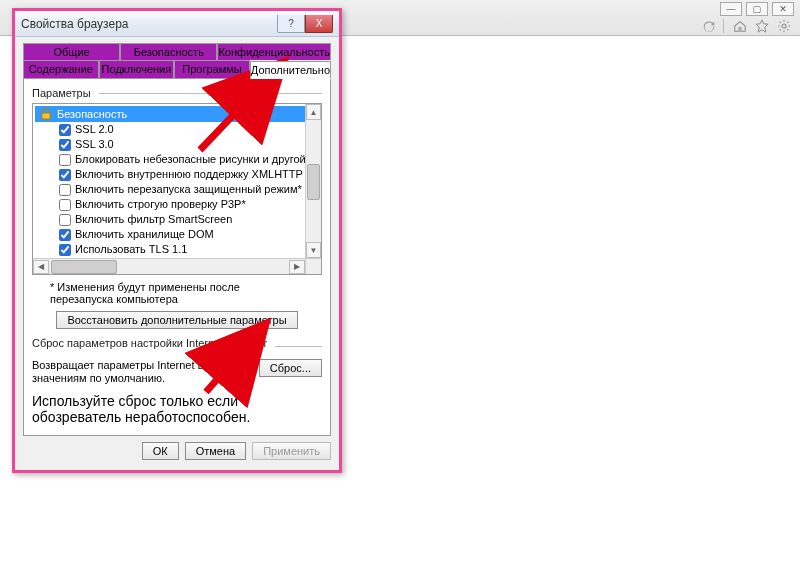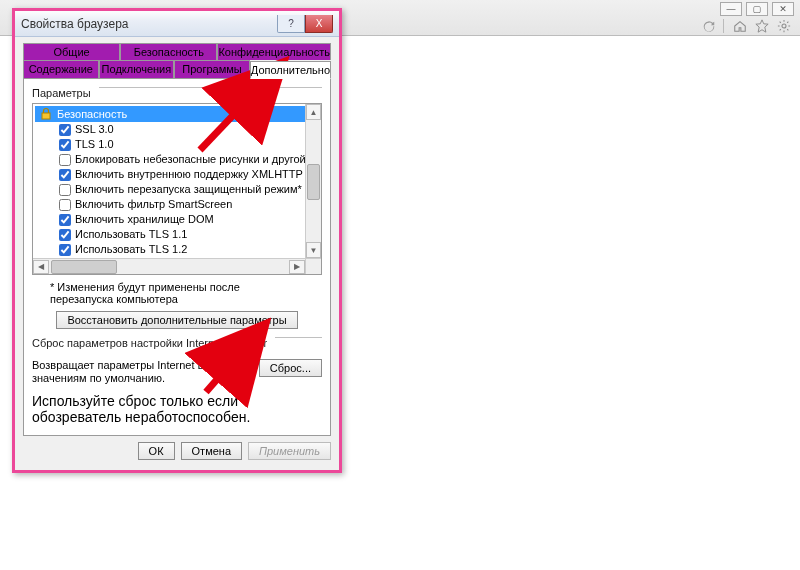--- a/index.html
+++ b/index.html
@@ -28,21 +28,21 @@
 
 .tabs { position:relative; }
 .tab-row { display:flex; }
 .tab { border:1px solid #9a9a9a; border-bottom:none; background:#a21caf; padding:2px 0; text-align:center; font-size:11px; cursor:default; white-space:nowrap;}
 .tab-row.top .tab { flex: 1 1 0; }
 .tab-row.bottom .tab { flex: 1 1 0; }
 .tab.active { background:#fff; position:relative; top:1px; z-index:2; border-bottom:1px solid #fff;}
 .tab-panel { border:1px solid #9a9a9a; background:#fff; padding:8px 8px 10px 8px; min-height:330px; position:relative;}
 
 
-.groupbox-label { position:relative; color:#003399; color:#1a1a1a; margin-bottom:4px; display:flex; align-items:flex-start; gap:6px;}
+.groupbox-label { position:relative; color:#003399; color:#1a1a1a; margin-bottom:4px; display:flex; align-items:center; gap:6px;}
 .groupbox-label::after { content:""; flex:1; height:1px; background:#c0c0c0;}
 .groupbox-label span { background:#fff; padding:0 2px 0 0; font-size:11px;}
 
 
 .tree { border:1px solid #9a9a9a; height:172px; overflow:hidden; position:relative; background:#fff;}
 .tree-inner { padding:2px 0 2px 2px; }
 .tree-cat { display:flex; align-items:center; gap:4px; padding:1px 4px;}
 .tree-cat .lock { width:14px; height:14px; }
 .tree-cat.selected { background:#3399ff; color:#fff; }
 .tree-item { display:flex; align-items:center; gap:4px; padding:0 0 0 24px; line-height:15px;}
@@ -61,21 +61,21 @@
 .footnote { font-size:11px; margin:6px 18px;}
 .restore-row { text-align:center; margin-bottom:8px;}
 .btn { background:linear-gradient(#fafafa,#e6e6e6); border:1px solid #8a8a8a; padding:2px 10px; font-size:11px; cursor:default;}
 
 .reset-section .rs-title { font-size:11px; margin-bottom:6px;}
 .rs-row { display:flex; gap:8px; align-items:flex-start;}
 .rs-text { flex:1; font-size:11px; line-height:13px;}
 .rs-hint { font-size:14px; margin-top:8px;}
 
 .dialog-buttons { display:flex; gap:6px; justify-content:flex-end; padding:6px 0 2px 0;}
-.btn.disabled { color:#9a9a9a; border-color:#bcbcbc;font-style:italic;}
+.btn.disabled { color:#9a9a9a; border-color:#bcbcbc;}
 
 
 .arrow { position:absolute; pointer-events:none; }
 .arrow svg { overflow:visible; }
 </style>
 </head>
 <body>
 
 <div class="browser-chrome">
   <div class="win-buttons">
@@ -141,37 +141,41 @@
           <div class="tree-inner">
             <div class="tree-cat selected">
               <span class="lock"><svg viewBox="0 0 14 14" width="14" height="14">
                     <rect x="3" y="6" width="8" height="6" fill="#f4c430" stroke="#b08400"></rect>
                     <path d="M4.5 6V4a2.5 2.5 0 0 1 5 0v2" fill="none" stroke="#b08400" stroke-width="1.2"></path>
                   </svg></span>
               <span>Безопасность</span>
             </div>
             <div class="tree-item">
                 <input type="checkbox" checked="" style="">
+                <label>SSL 2.0</label>
+              </div>
+            <div class="tree-item">
+                <input type="checkbox" checked="" style="">
                 <label>SSL 3.0</label>
               </div>
             <div class="tree-item">
-                <input type="checkbox" checked="" style="">
-                <label>TLS 1.0</label>
-              </div>
-            <div class="tree-item">
                 <input type="checkbox" style="">
                 <label>Блокировать небезопасные рисунки и другой смешан</label>
               </div>
             <div class="tree-item">
                 <input type="checkbox" checked="" style="">
                 <label>Включить внутреннюю поддержку XMLHTTP</label>
               </div>
             <div class="tree-item">
                 <input type="checkbox" style="">
                 <label>Включить перезапуска защищенный режим*</label>
+              </div>
+            <div class="tree-item">
+                <input type="checkbox" style="">
+                <label>Включить строгую проверку P3P*</label>
               </div>
             <div class="tree-item">
                 <input type="checkbox" style="">
                 <label>Включить фильтр SmartScreen</label>
               </div>
             <div class="tree-item">
                 <input type="checkbox" checked="" style="">
                 <label>Включить хранилище DOM</label>
               </div>
             <div class="tree-item">

